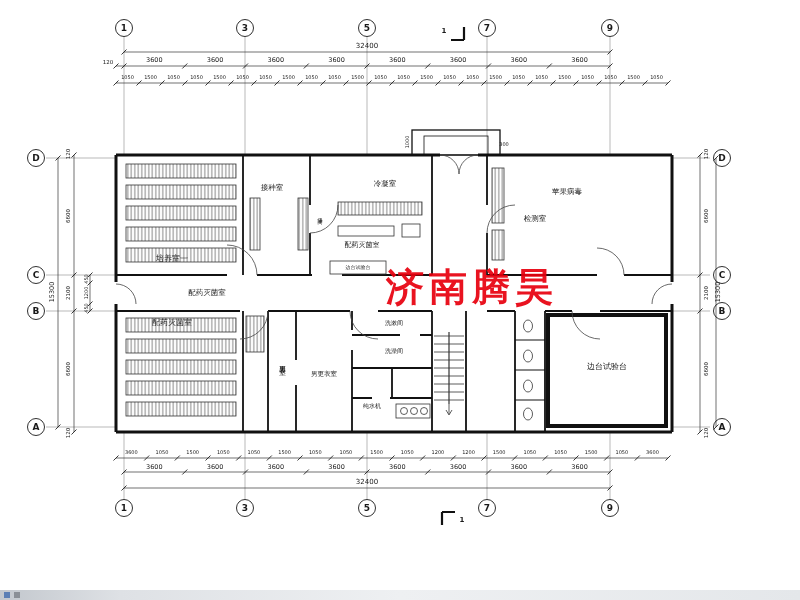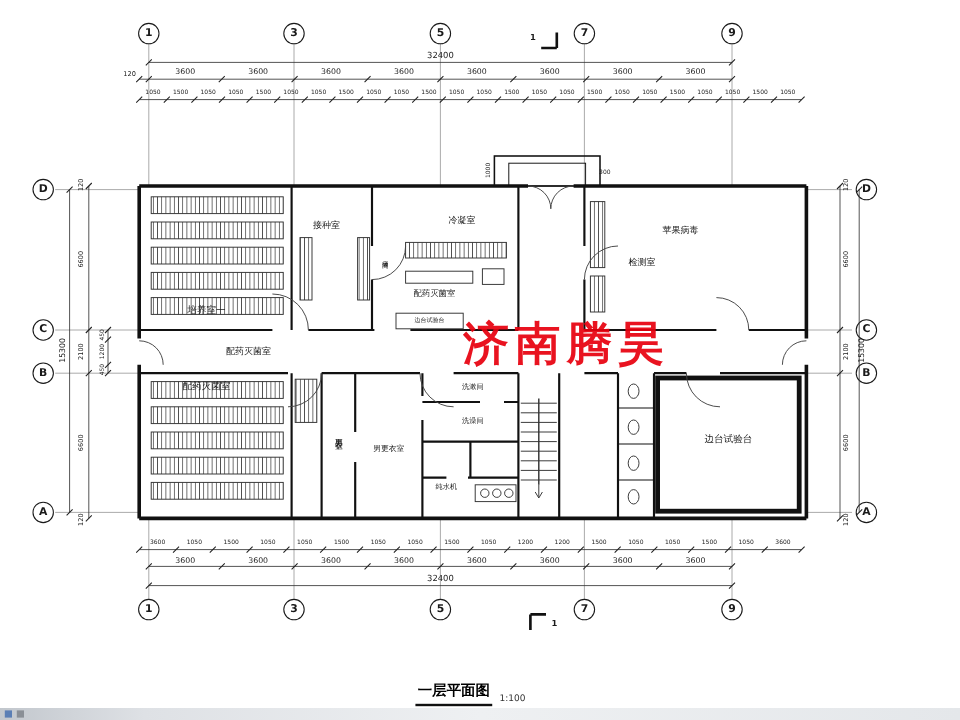--- a/index.html
+++ b/index.html
@@ -279,22 +279,18 @@
   <span class="lbl small-room vert" style="left:282px;top:362px">男更衣室</span>
   <span class="lbl small-room" style="left:324px;top:374px">男更衣室</span>
   <span class="lbl f6" style="left:394px;top:323px">洗漱间</span>
   <span class="lbl f6" style="left:394px;top:351px">洗澡间</span>
   <span class="lbl f6" style="left:372px;top:406px">纯水机</span>
   <span class="lbl f5" style="left:358px;top:267px">边台试验台</span>
   <span class="lbl f5 vert" style="left:320px;top:214px">缓冲间</span>
 
   <div class="watermark" style="left:472px;top:287px;color:#e8000e">济南腾昊</div>
 
-  <div class="titleblock" style="left:392px;top:578px">
-    <span class="t">一层平面图</span>
-    <span class="s">1:100</span>
-  </div>
 
   <div class="bottomstrip">
     <i style="left:4px;background:#5b7fb5"></i>
     <i style="left:14px;background:#8a8f96"></i>
   </div>
 </div>
 
 </body></html>

